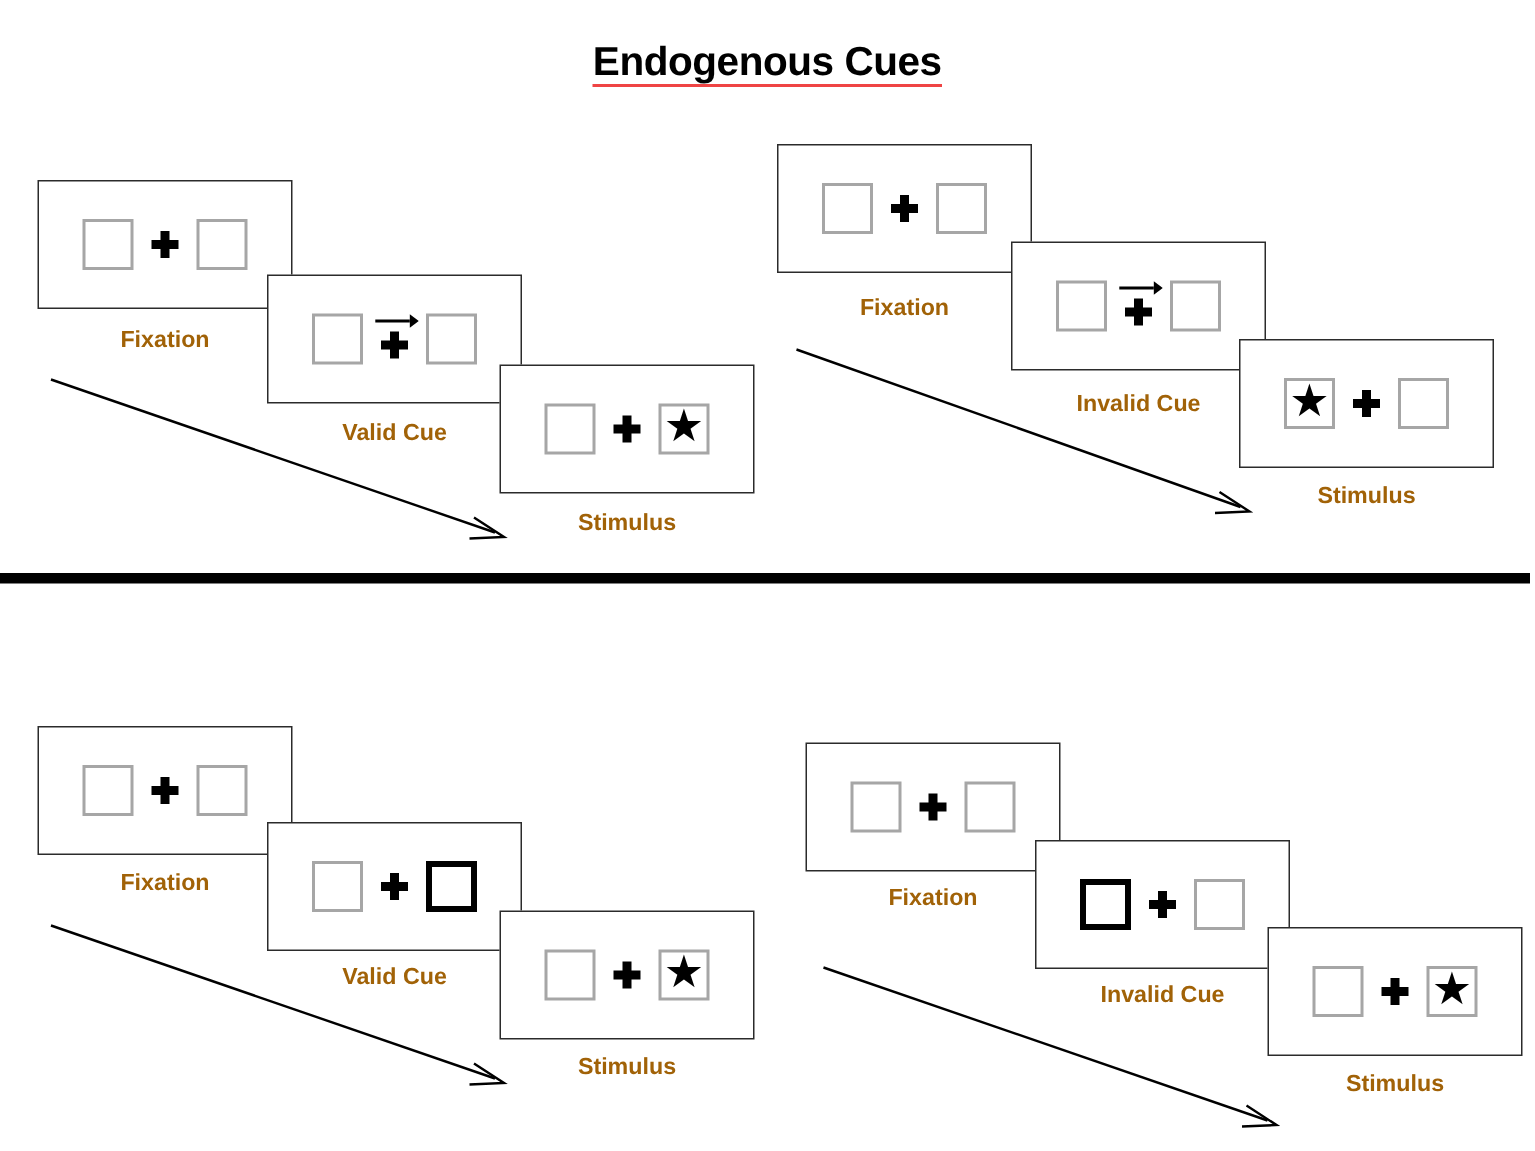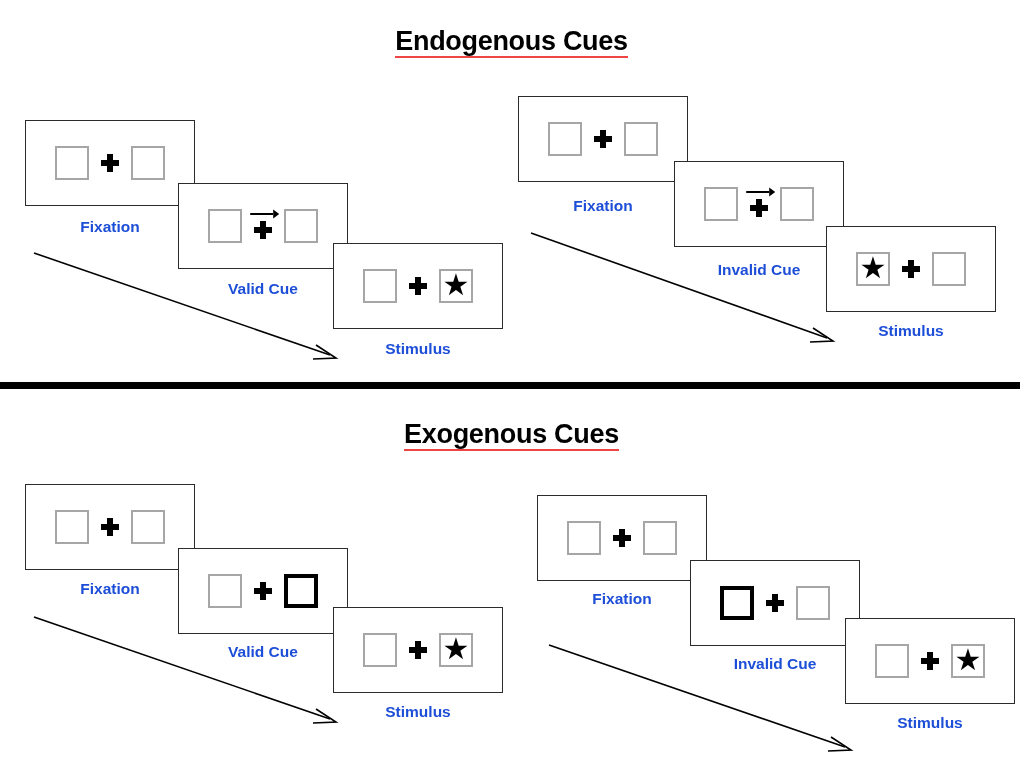--- a/index.html
+++ b/index.html
@@ -123,21 +123,21 @@
     height: 12px;
   }
   .cue-arrow svg { display: block; }
 
   
   .caption {
     position: absolute;
     font-weight: bold;
     font-size: 15.5px;
     white-space: nowrap;
-    color: #1d4ed8;
+    color: #a16207;
     text-align: center;
   }
 
   
   .time-arrow {
     position: absolute;
     pointer-events: none;
   }
   .time-arrow svg { display: block; overflow: visible; }
 </style>
@@ -241,23 +241,20 @@
 
   <div class="time-arrow" style="left:527px; top:228px; width:320px; height:125px;">
     <svg width="320" height="125" viewBox="0 0 320 125">
       <line x1="4" y1="5" x2="300" y2="110" stroke="#000" stroke-width="1.6"></line>
       <polyline points="286,100 306,113 283,114" fill="none" stroke="#000" stroke-width="1.6"></polyline>
     </svg>
   </div>
 
   <div class="divider" style="left:0px; top:382px; width:1020px; height:7px;"></div>
 
-  <div class="section-title" style="left:0; top:419px; width:1023px;">
-    <span class="title-text">Exogenous Cues</span>
-  </div>
 
   <div class="panel" style="left:25px; top:484px; width:170px; height:86px;">
     <div class="panel-inner">
       <div class="box"></div>
       <div class="plus-wrap">
         <div class="plus"></div>
       </div>
       <div class="box"></div>
     </div>
   </div>

